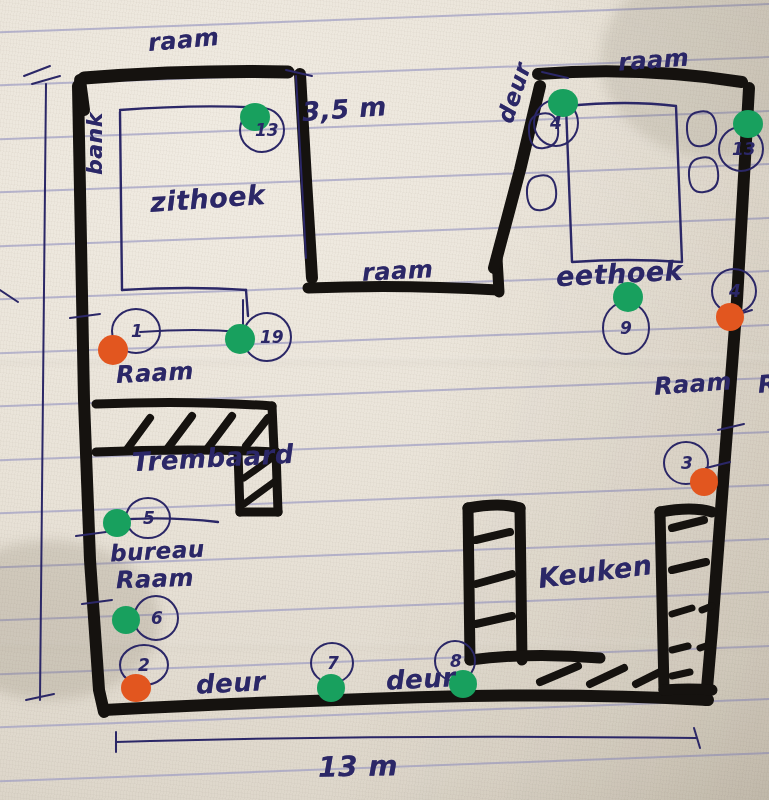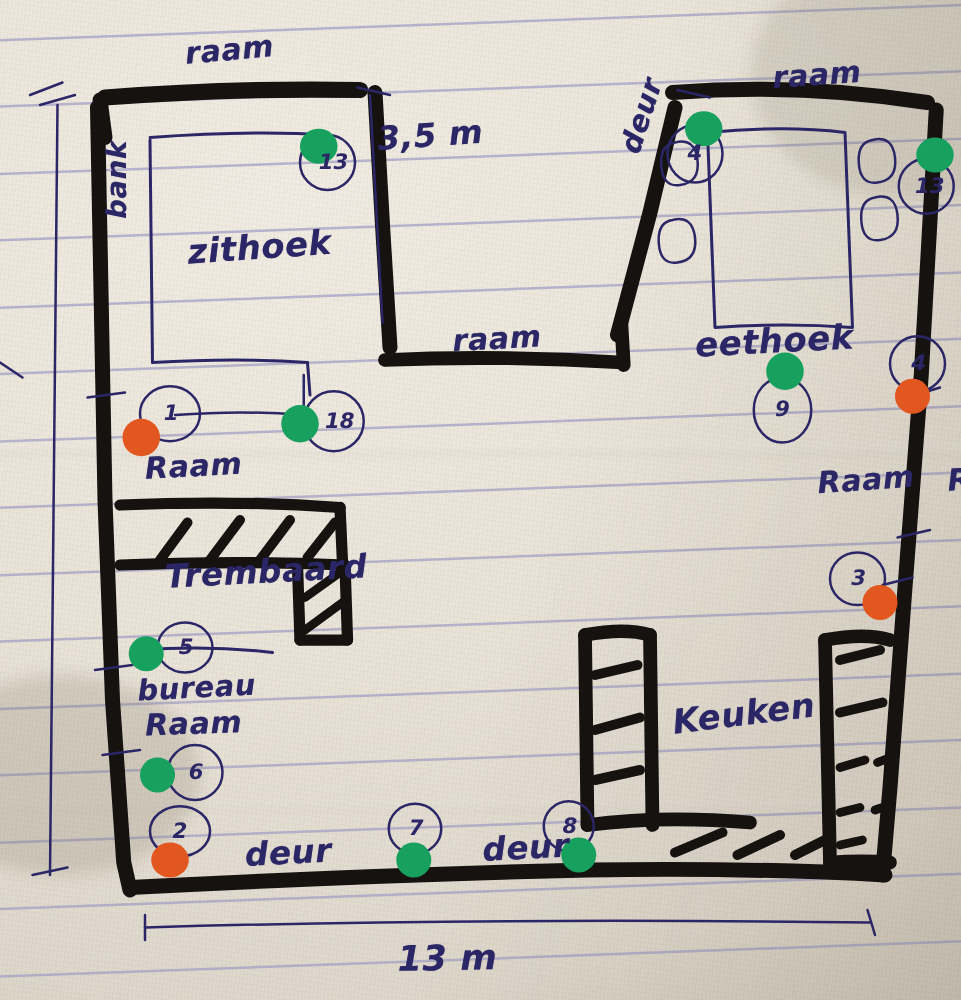--- a/index.html
+++ b/index.html
@@ -309,20 +309,20 @@
 
   <div class="hw" style="left:302px;top:94px;font-size:26px;transform:rotate(-4deg);">3,5 m</div>
 
   <div class="num" style="left:255px;top:122px;">13</div>
   <div class="num" style="left:550px;top:115px;">4</div>
   <div class="num" style="left:732px;top:141px;">13</div>
   <div class="num" style="left:729px;top:283px;">4</div>
   <div class="num" style="left:620px;top:320px;">9</div>
   <div class="num" style="left:681px;top:455px;">3</div>
   <div class="num" style="left:131px;top:323px;">1</div>
-  <div class="num" style="left:260px;top:329px;">18</div>
+  <div class="num" style="left:260px;top:329px;">19</div>
   <div class="num" style="left:143px;top:510px;">5</div>
   <div class="num" style="left:151px;top:610px;">6</div>
   <div class="num" style="left:138px;top:657px;">2</div>
   <div class="num" style="left:327px;top:655px;">7</div>
   <div class="num" style="left:450px;top:653px;">8</div>
 
 </div>
 
 </body></html>

